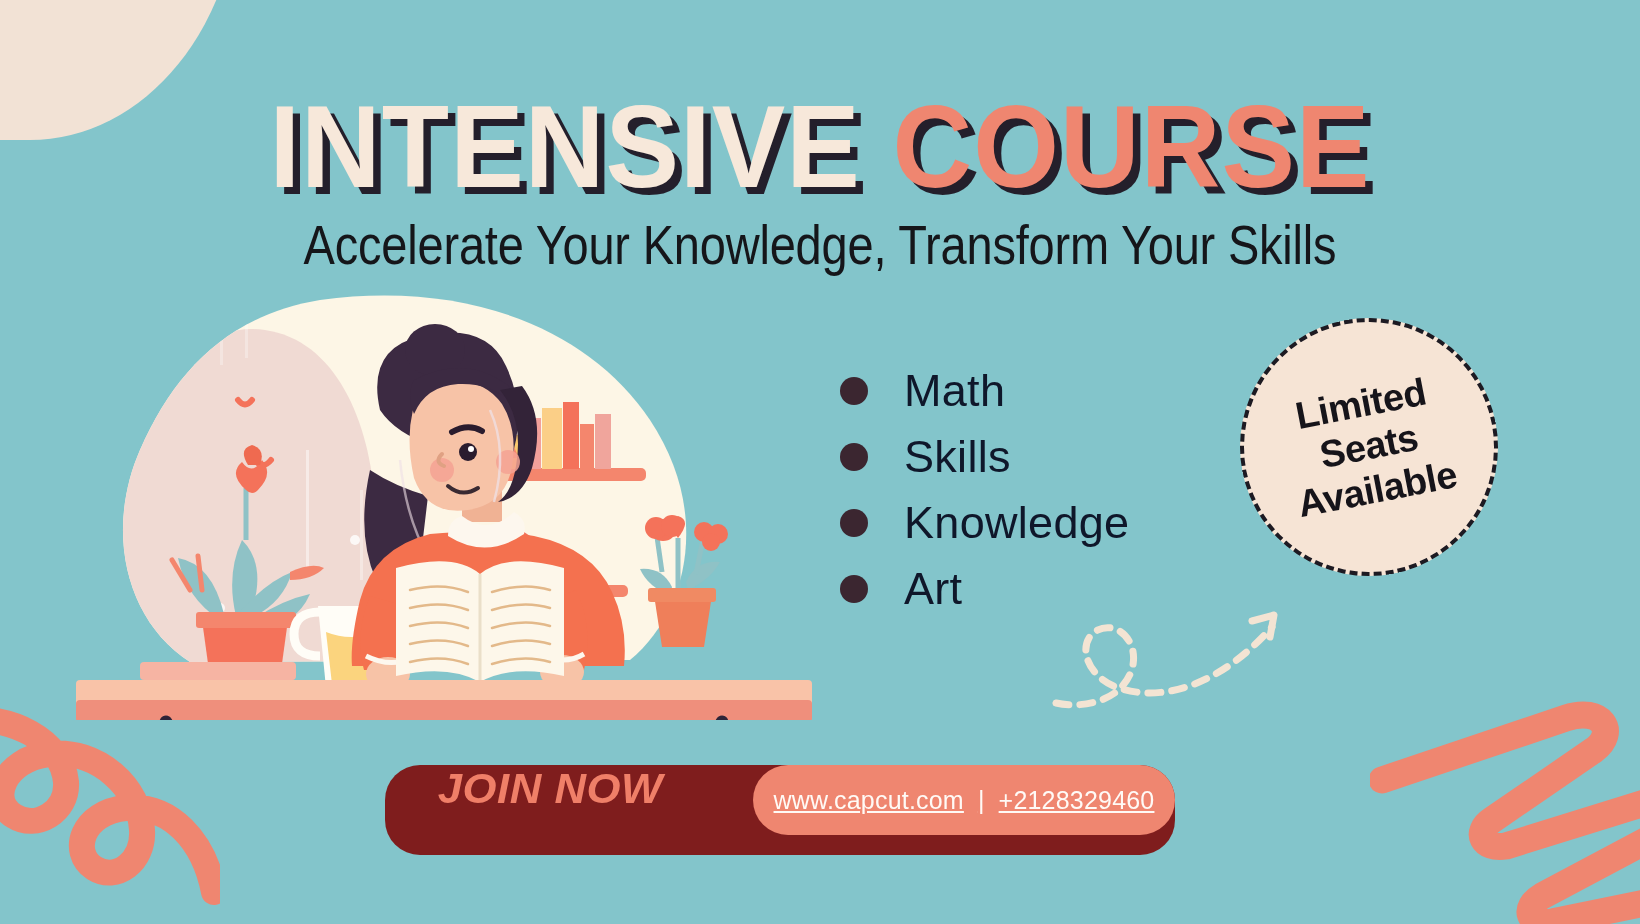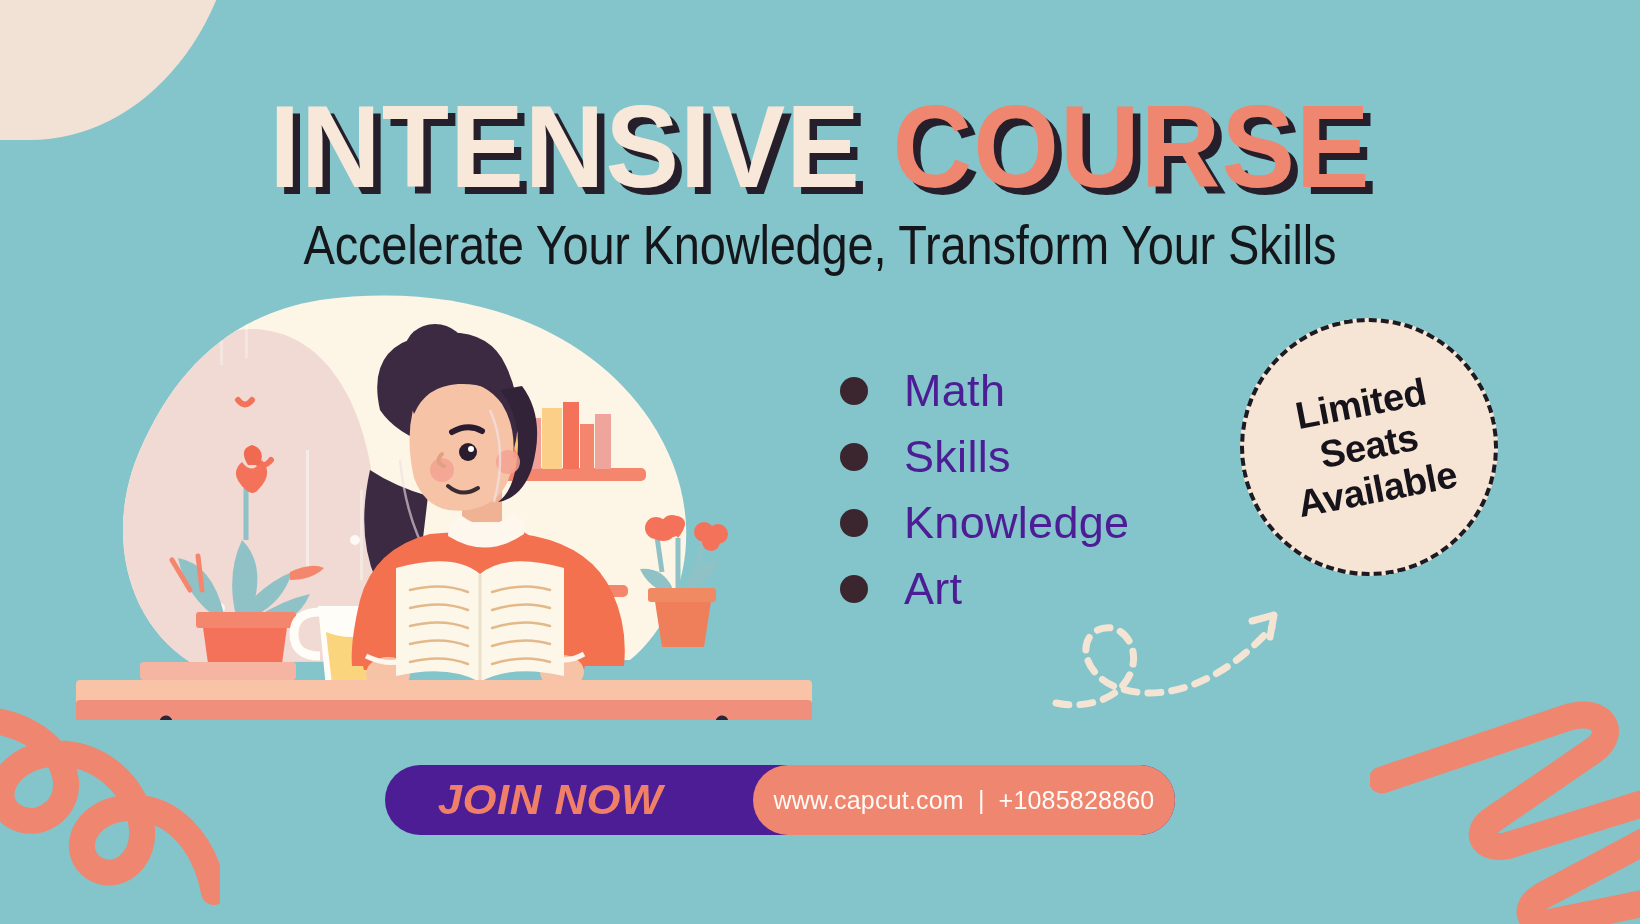--- a/index.html
+++ b/index.html
@@ -56,21 +56,21 @@
   }
 
   
   .course-list {
     position:absolute; left:840px; top:358px;
     list-style:none;
   }
   .course-item {
     display:flex; align-items:center;
     height:66px;
-    color:#4c1d95;
+    color:#0f172a;
     font-size:45px;
     letter-spacing:0.3px;
   }
   .bullet {
     width:28px; height:28px; border-radius:50%;
     background:#3b2630; flex:0 0 28px;
     margin-right:36px;
   }
 
   
@@ -88,24 +88,24 @@
     font-weight:bold;
     font-size:38px;
     line-height:1.14;
     letter-spacing:-0.5px;
     white-space:nowrap;
   }
 
   
   .cta {
     position:absolute; left:385px; top:765px;
-    width:790px; height:70px;
-    background:#4c1d95;
+    width:790px; height:90px;
+    background:#7f1d1d;
     border-radius:35px;
-    display:flex; align-items:center;
+    display:flex; 
   }
   .cta-label {
     color:#ef7f68;
     font-weight:bold;
     font-style:italic;
     font-size:42px;
     letter-spacing:0.5px;
     padding:0 0 0 56px;
     white-space:nowrap;
     transform:scaleX(1.04);
@@ -113,20 +113,21 @@
   .cta-contact {
     position:absolute; right:0; top:0;
     width:422px; height:70px;
     background:#ef8670;
     border-radius:35px;
     display:flex; align-items:center; justify-content:center;
     color:#fffaf6;
     font-size:25px;
     letter-spacing:0.2px;
     white-space:nowrap;
+    text-decoration:underline;
   }
 
   
   .illo { position:absolute; left:70px; top:290px; }
 </style>
 </head>
 <body>
 
 <div id="poster">
 
@@ -332,17 +333,17 @@
   <svg class="deco-svg" style="left:1370px; top:680px;" width="280" height="248" viewBox="0 0 280 248">
     <path d="M12,100 L196,38 C232,26 248,52 224,70 L122,140 C104,152 112,170 136,166
              L284,120 C310,112 320,136 296,150 L172,216 C152,228 158,246 182,242 L280,222" stroke="#ef8670" stroke-width="27" fill="none" stroke-linecap="round" stroke-linejoin="round"></path>
   </svg>
 
   <div class="cta">
     <div class="cta-label">JOIN NOW</div>
     <div class="cta-contact">
       <span>www.capcut.com</span>
       <span style="padding:0 14px;">|</span>
-      <span>+1085828860</span>
+      <span>+2128329460</span>
     </div>
   </div>
 
 </div>
 
 </body></html>

